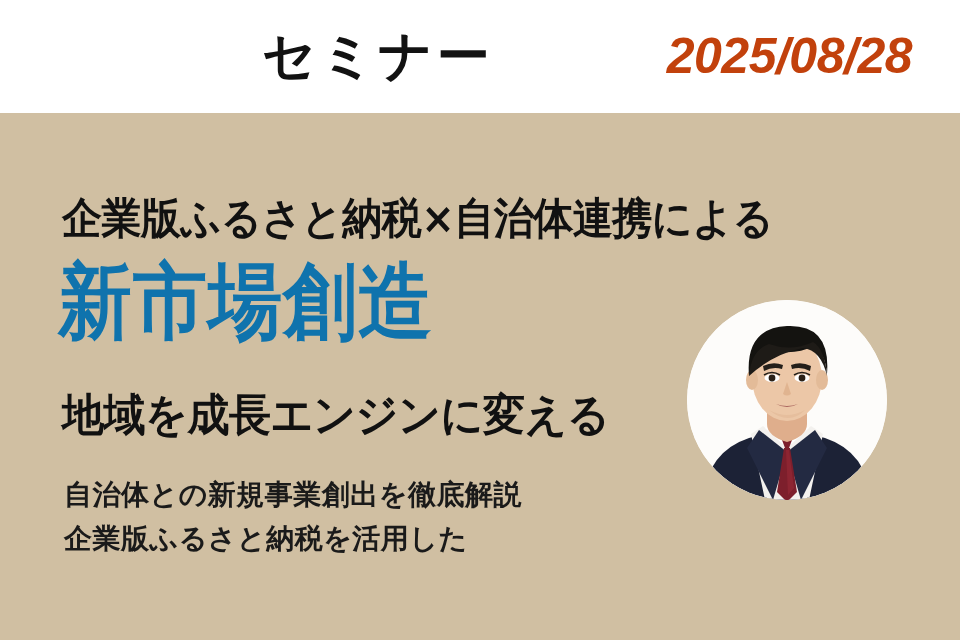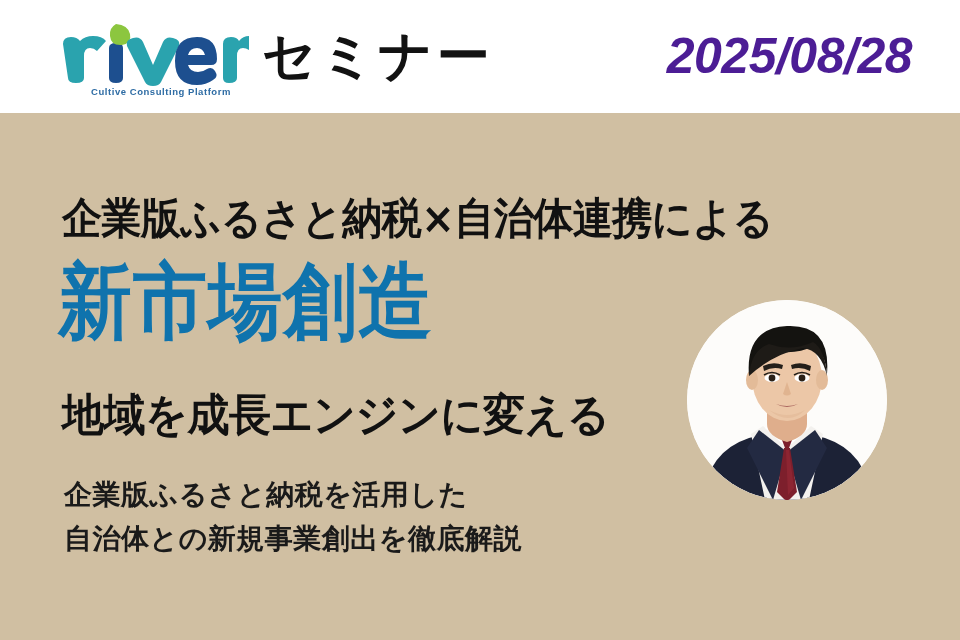--- a/index.html
+++ b/index.html
@@ -48,21 +48,21 @@
     color:#121212;
     line-height:60px;
     font-family:"DejaVu Sans", sans-serif;
   }
   .date-label {
     position:absolute; right:48px; top:26px;
     font-size:50px;
     font-weight:bold;
     font-style:italic;
     letter-spacing:-0.5px;
-    color:#4c1d95;
+    color:#c2410c;
     line-height:60px;
     font-family:"Liberation Sans", sans-serif;
   }
 
   
   .main {
     position:absolute; left:0; top:113px;
     width:960px; height:523px;
   }
   .headline-1 {
@@ -154,57 +154,37 @@
     font-family:"DejaVu Sans", sans-serif;
   }
 </style>
 </head>
 <body>
 
 <div id="banner">
 
   <div class="header">
 
-    <div class="brand">
-      <div class="logo-word">
-        <svg width="192" height="62" viewBox="0 0 192 62">
-
-          <path d="M6 20 q0 -7 8 -7 q6 0 9 4 q5 -5 13 -5 q9 0 13 5 l-9 10 q-3 -3 -7 -3 q-6 0 -6 8 v22 q0 5 -8 5 q-8 0 -8 -5 z" fill="#2aa3ae"></path>
-
-          <path d="M52 24 q0 -5 7 -5 q7 0 7 5 v30 q0 5 -7 5 q-7 0 -7 -5 z" fill="#1d4f8f"></path>
-
-          <path d="M59 0 q12 1 14 10 q2 9 -8 11 q-11 1 -12 -9 q-1 -8 6 -12 z" fill="#8cc63f"></path>
-
-          <path d="M70 22 q-2 -6 6 -8 q7 -2 10 4 l10 23 l10 -23 q3 -6 10 -4 q8 2 6 8 l-18 36 q-2 4 -8 4 q-6 0 -8 -4 z" fill="#2aa3ae"></path>
-
-          <path d="M140 13 q20 0 20 22 q0 6 -6 6 h-23 q2 7 10 7 q5 0 9 -3 q5 -3 8 2 q4 6 -2 9 q-7 5 -16 5 q-22 0 -22 -24 q0 -24 22 -24 z
-                   M131 31 h17 q-2 -7 -8 -7 q-7 0 -9 7 z" fill="#1d4f8f"></path>
-
-          <path d="M166 20 q0 -7 8 -7 q6 0 8 4 q4 -5 10 -5 v14 q-3 -2 -6 -2 q-6 0 -6 8 v22 q0 5 -8 5 q-6 0 -6 -5 z" fill="#2aa3ae"></path>
-        </svg>
-      </div>
-      <div class="brand-tagline">Cultive Consulting Platform</div>
-    </div>
 
     <div class="seminar-label">セミナー</div>
 
     <div class="date-label">2025/08/28</div>
   </div>
 
   <div class="main">
 
     <div class="headline-1">企業版ふるさと納税×自治体連携による</div>
 
     <div class="headline-2">新市場創造</div>
 
     <div class="headline-3">地域を成長エンジンに変える</div>
 
     <div class="subcopy">
+      <div>自治体との新規事業創出を徹底解説</div>
       <div>企業版ふるさと納税を活用した</div>
-      <div>自治体との新規事業創出を徹底解説</div>
     </div>
 
     <div class="portrait-block">
 
       <div class="portrait-circle">
         <svg width="200" height="200" viewBox="0 0 200 200">
           <defs>
             <clipPath id="circ">
                 <circle cx="100" cy="100" r="100"></circle>
               </clipPath>

